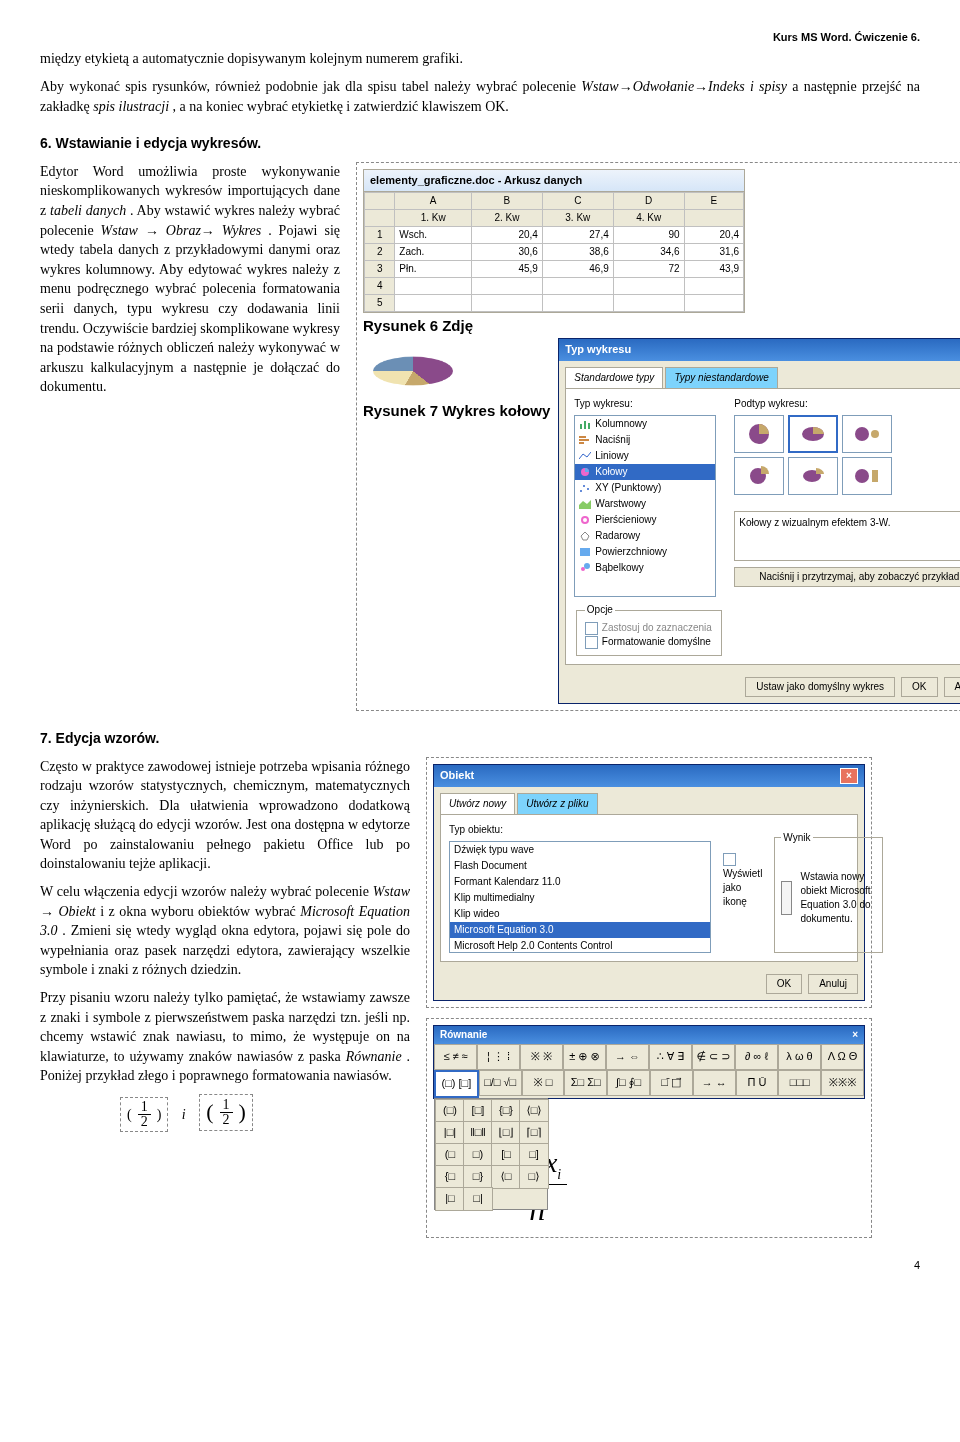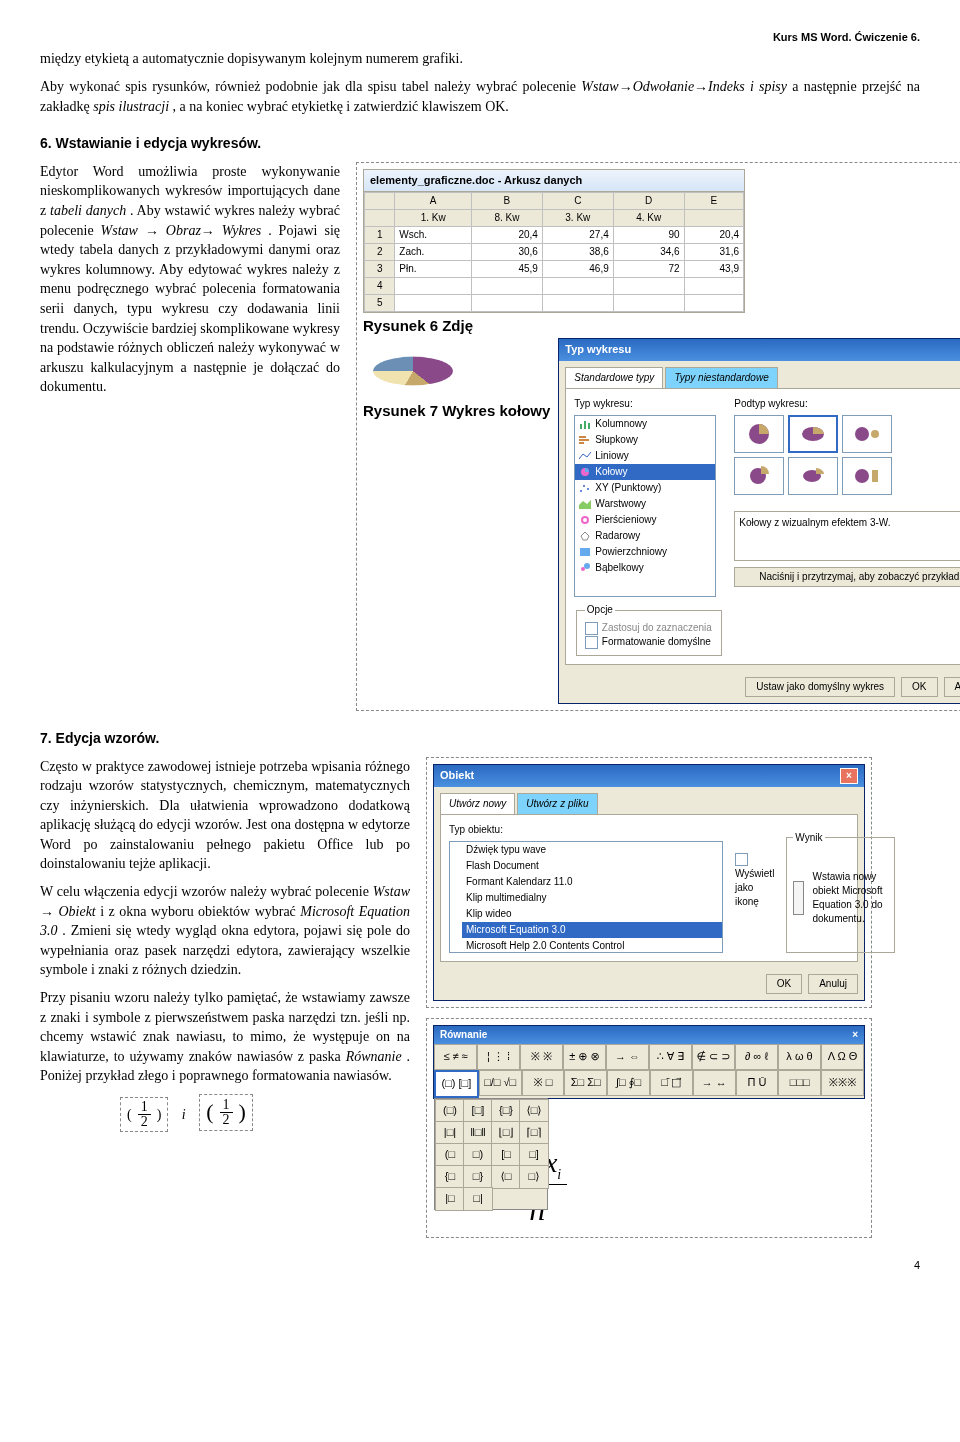--- a/index.html
+++ b/index.html
@@ -160,21 +160,20 @@
   }
   
   .obj-dialog { width: 430px; }
   .obj-list {
     width: 260px;
     height: 110px;
     border: 1px solid #7f9db9;
     background: #fff;
     overflow: auto;
     font-size: 10px;
-    padding-left: 12px;
   }
   .obj-list .item { padding: 1px 4px; }
   .obj-list .item.selected { background: #316ac5; color: #fff; }
   .result-box {
     border: 1px solid #aca899;
     padding: 6px;
     margin-top: 8px;
     display: flex;
     gap: 8px;
     align-items: center;
@@ -312,21 +311,21 @@
             <th></th>
             <th>A</th>
             <th>B</th>
             <th>C</th>
             <th>D</th>
             <th>E</th>
           </tr>
           <tr>
             <th></th>
             <th>1. Kw</th>
-            <th>8. Kw</th>
+            <th>2. Kw</th>
             <th>3. Kw</th>
             <th>4. Kw</th>
             <th></th>
           </tr>
           <tr>
                 <th>1</th>
                 <td class="rowhead">Wsch.</td>
                 <td>20,4</td>
                 <td>27,4</td>
                 <td>90</td>
@@ -398,21 +397,21 @@
                     <span>Kolumnowy</span>
                   </div>
                 <div class="item">
                     <span class="mini-icon">
                       <svg width="12" height="10">
                         <rect x="0" y="1" width="7" height="2" fill="#c84"></rect>
                         <rect x="0" y="4" width="10" height="2" fill="#c84"></rect>
                         <rect x="0" y="7" width="5" height="2" fill="#c84"></rect>
                       </svg>
                     </span>
-                    <span>Słupkowy</span>
+                    <span>Naciśnij</span>
                   </div>
                 <div class="item">
                     <span class="mini-icon">
                       <svg width="12" height="10">
                         <polyline points="0,8 4,3 8,6 12,1" stroke="#36c" fill="none"></polyline>
                       </svg>
                     </span>
                     <span>Liniowy</span>
                   </div>
                 <div class="item selected">

